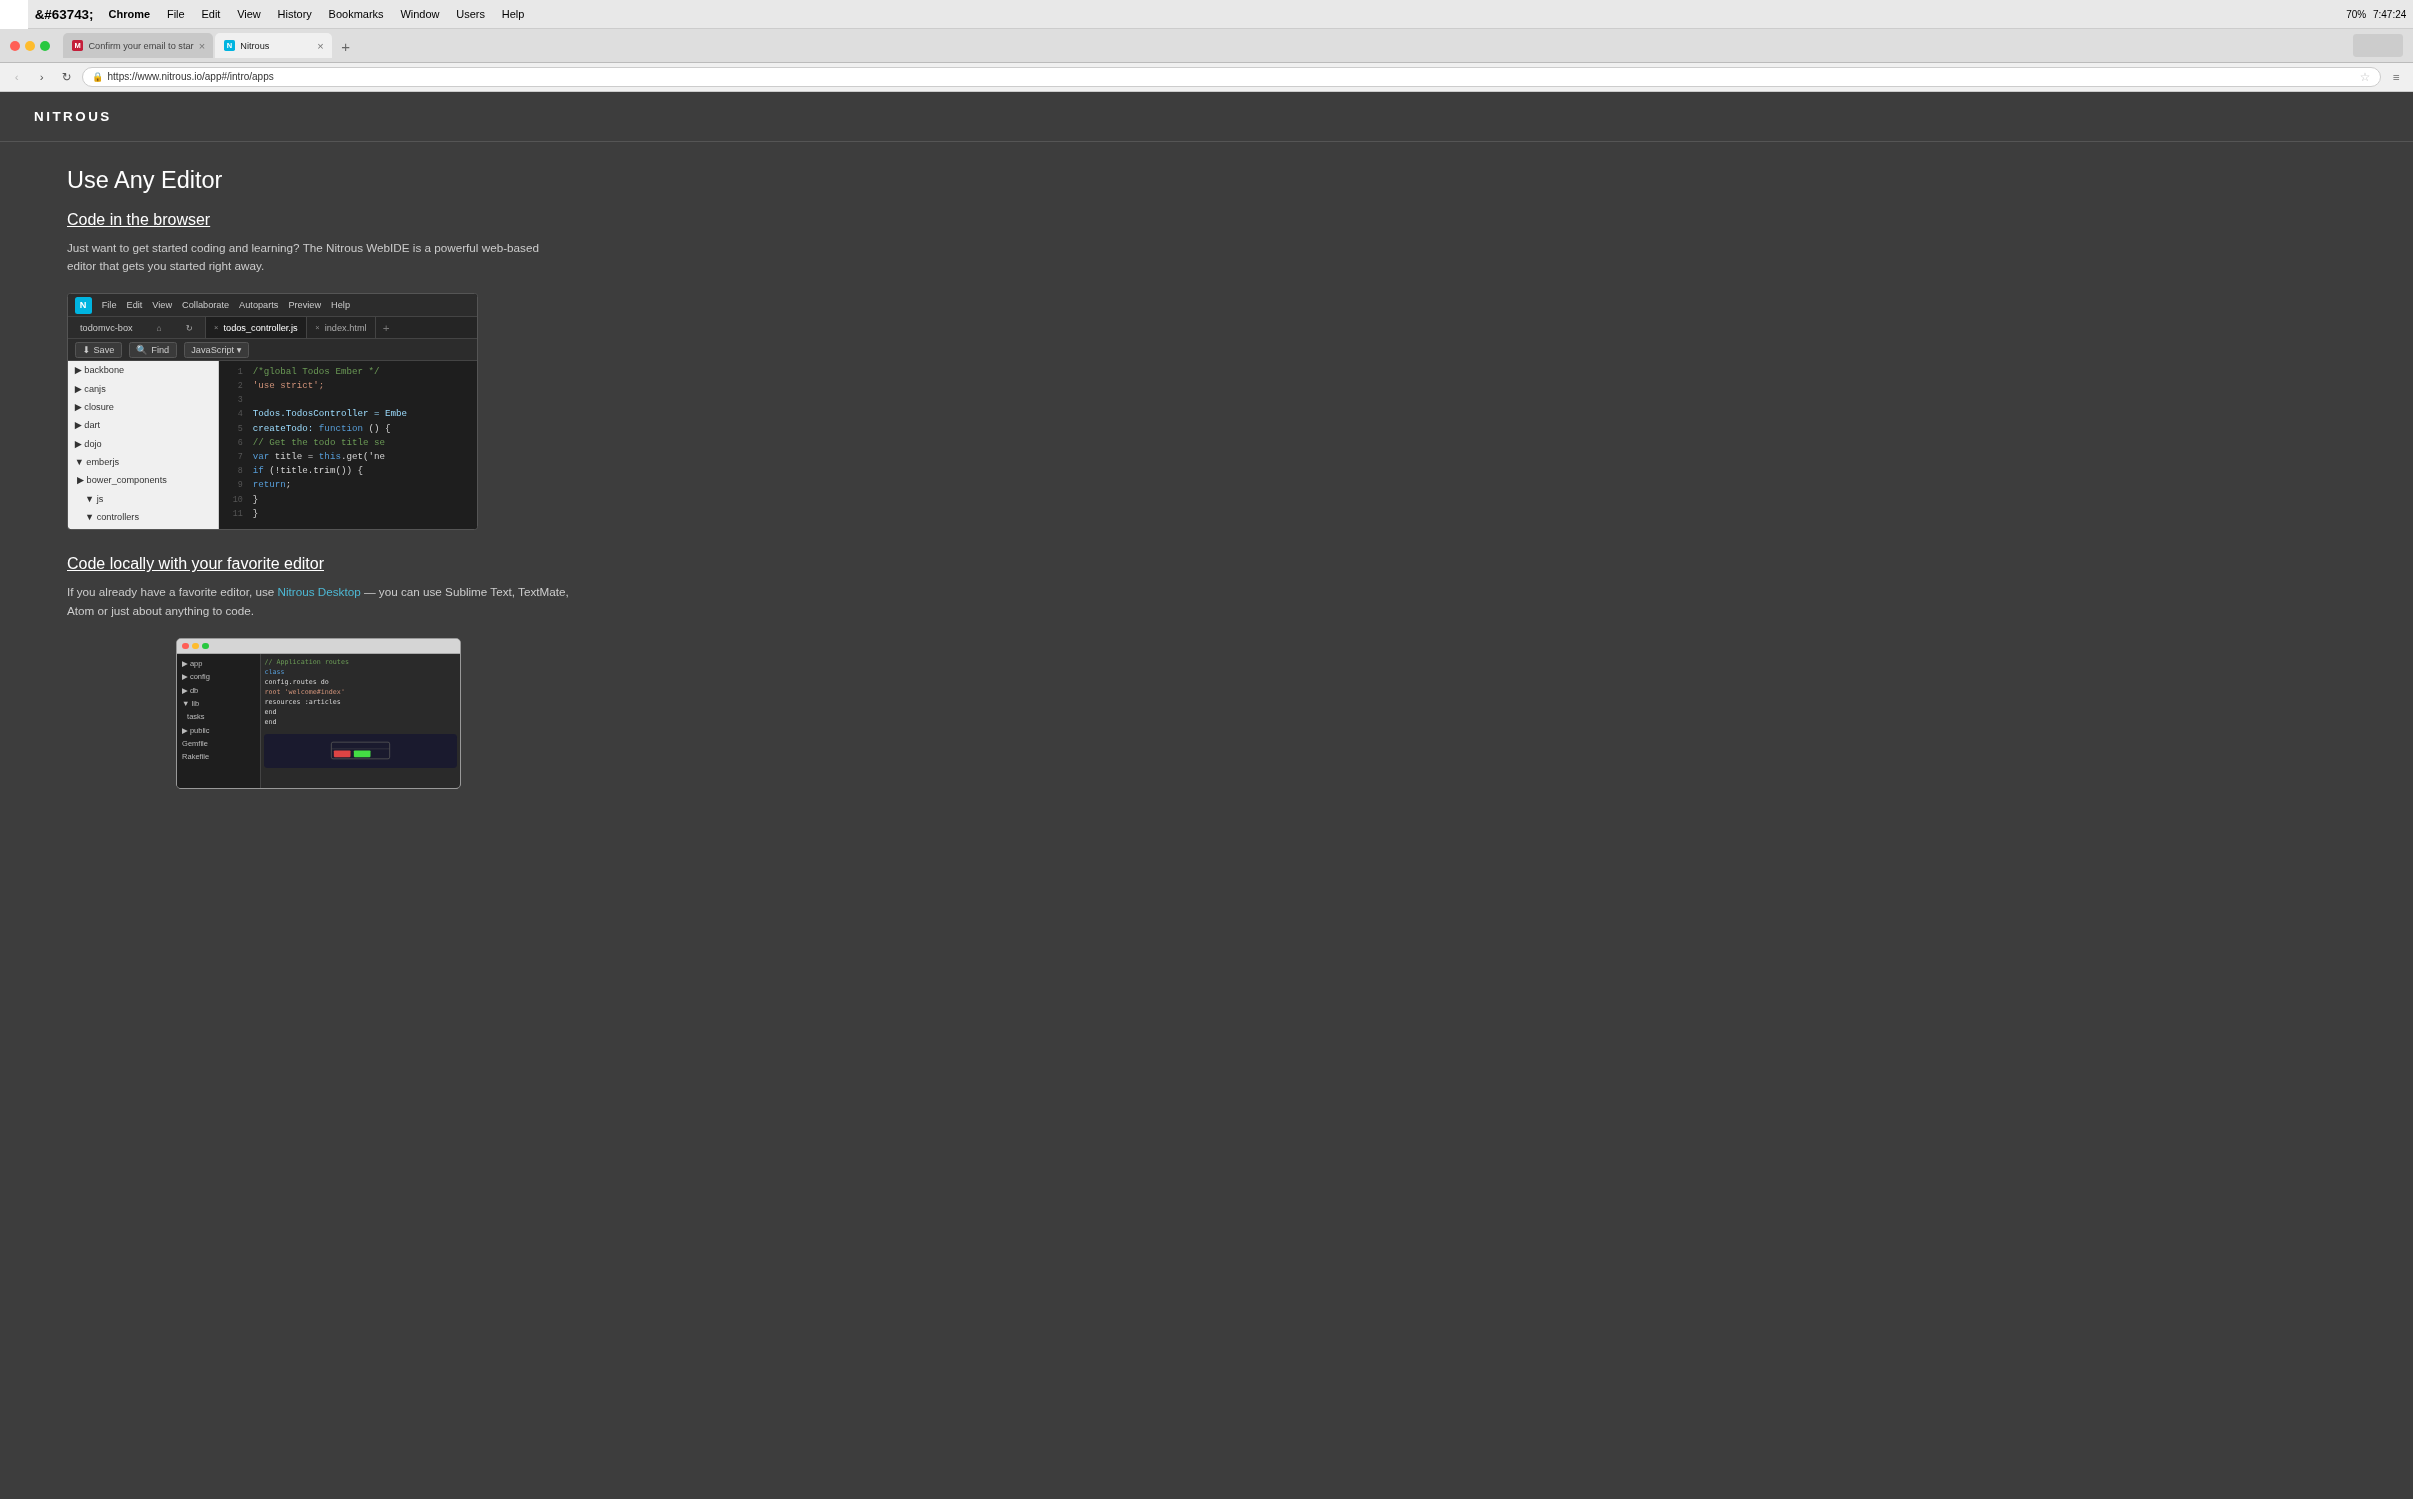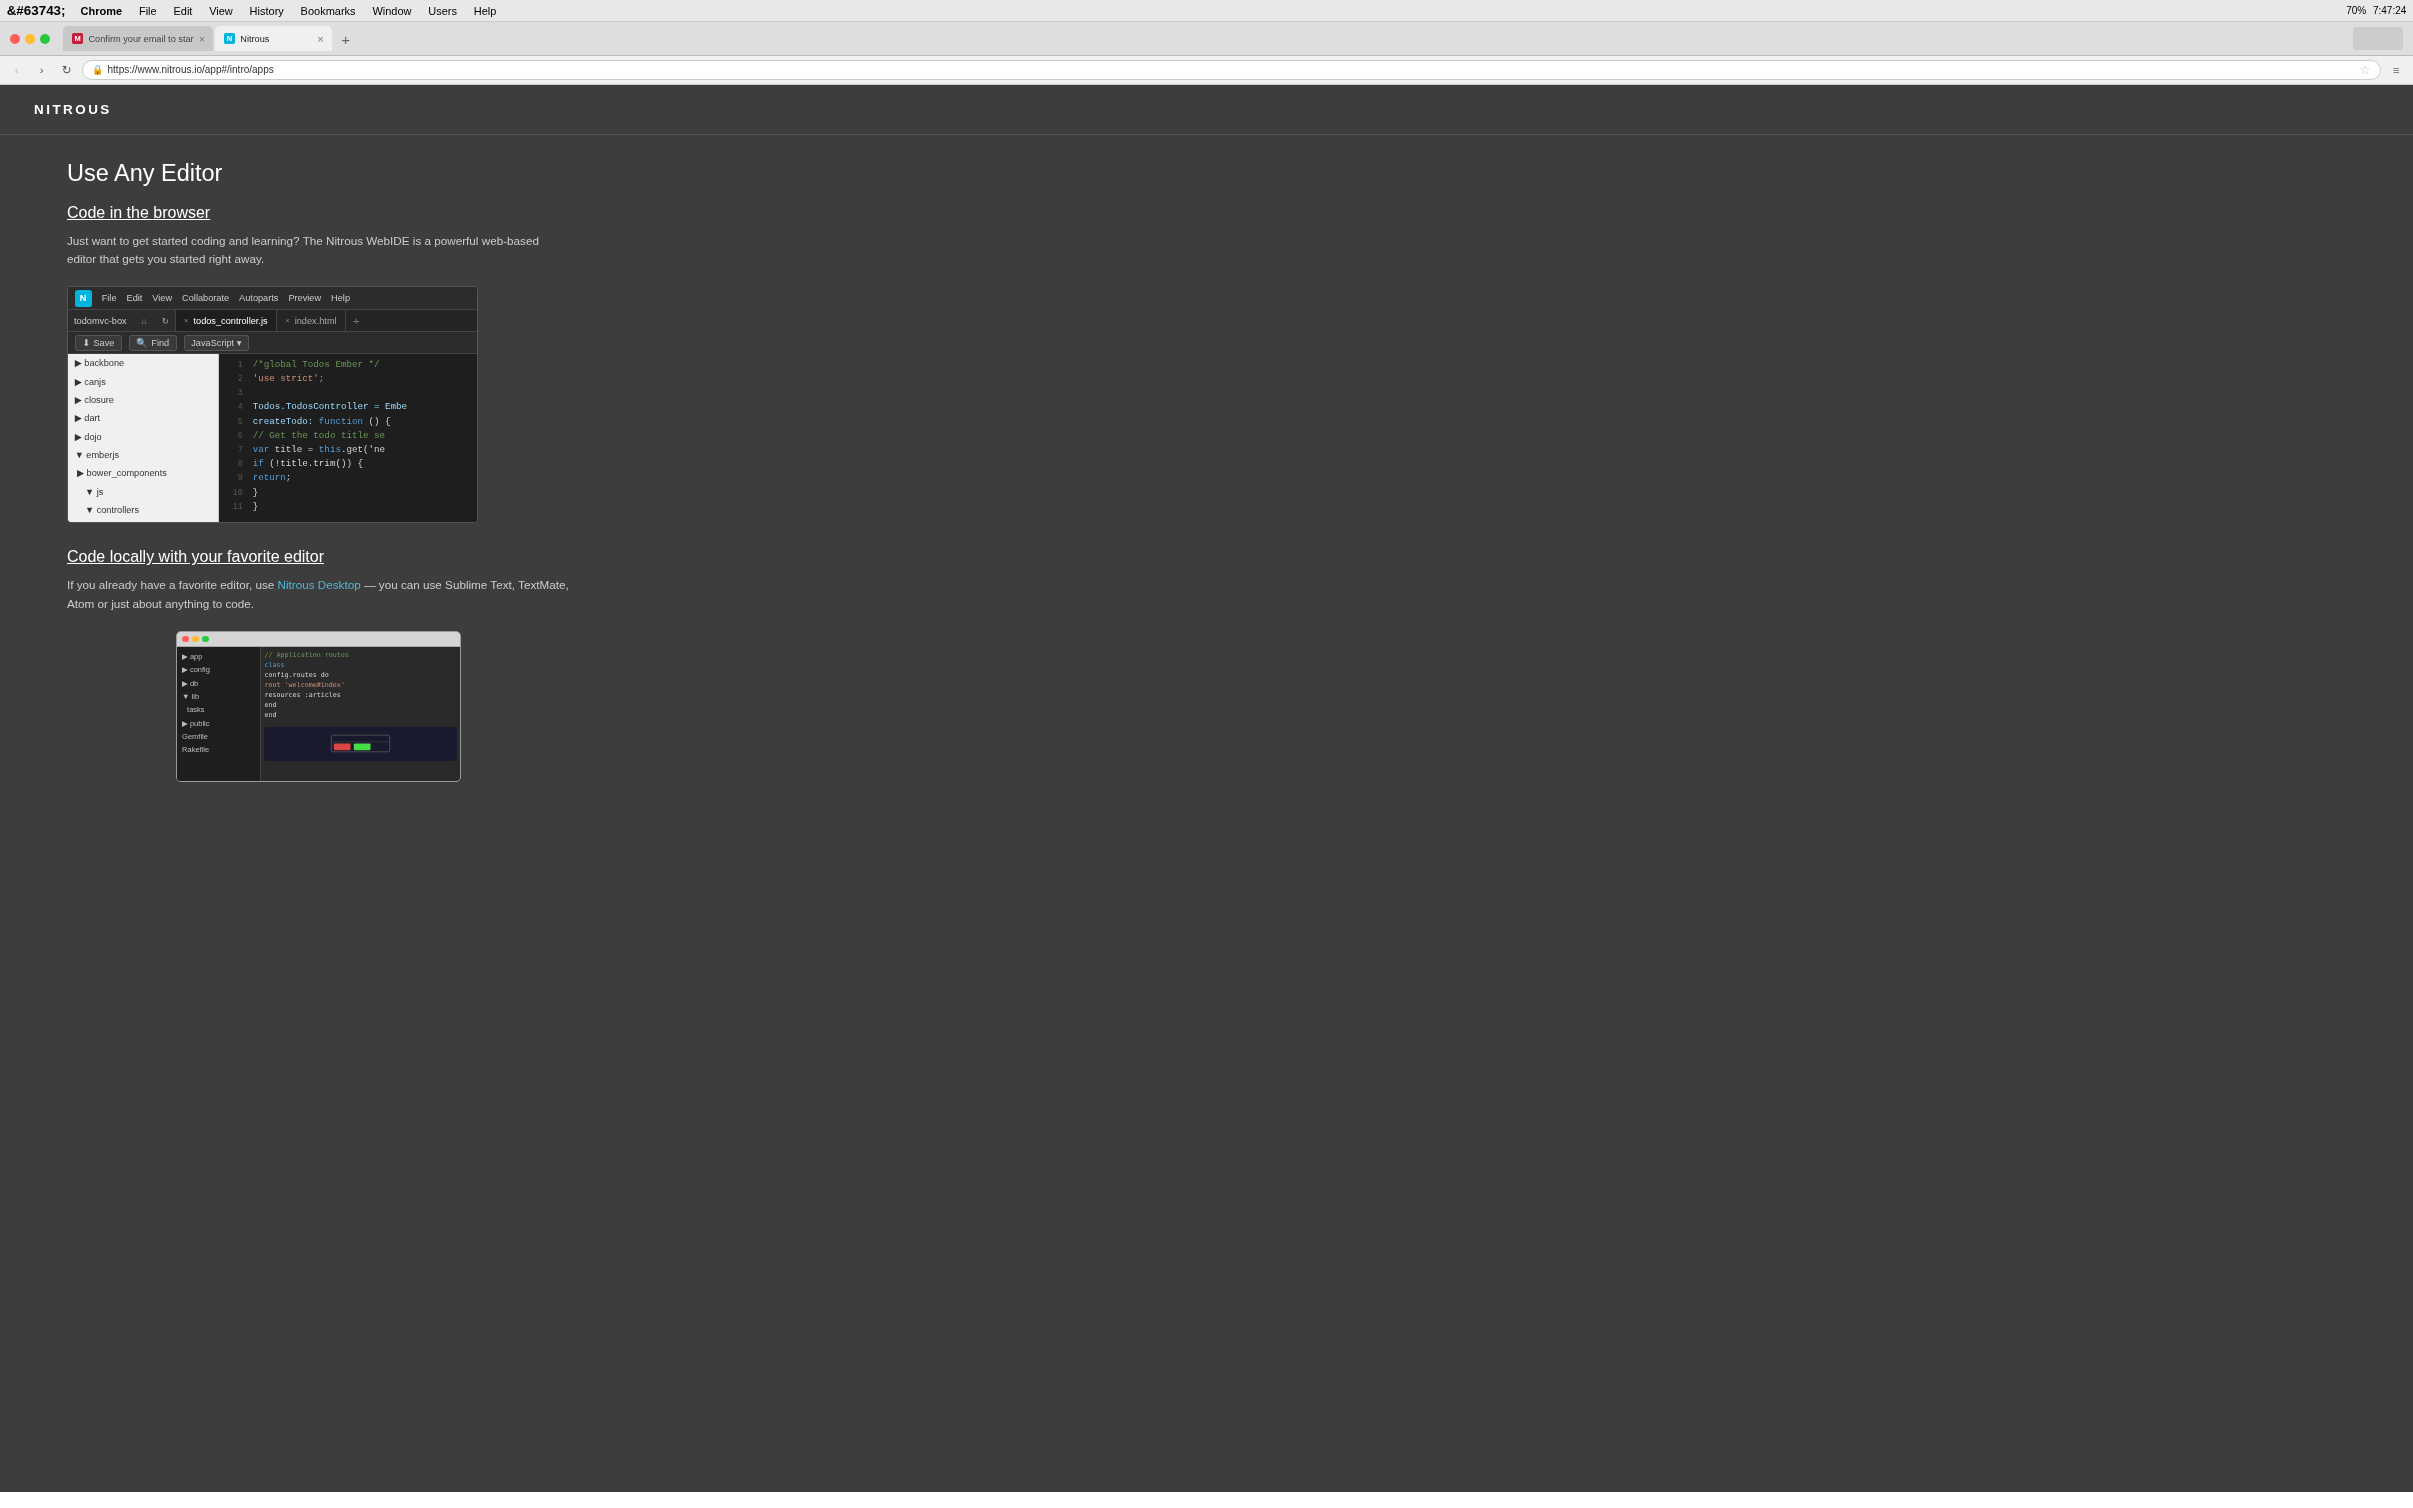--- a/index.html
+++ b/index.html
@@ -1,27 +1,28 @@
 <!DOCTYPE html>
 <html style="font-size:13.4px"><head>
   <meta charset="utf-8">
   <style>
     * { margin: 0; padding: 0; box-sizing: border-box; }
     body { font-family: -apple-system, BlinkMacSystemFont, 'Helvetica Neue', Arial, sans-serif; background: #fff; font-size: 11px; }
 
     
     .menubar {
       background: #e8e8e8;
-      height: 22px;
+      height: 29px;
       display: flex;
       align-items: center;
       padding: 0 6.7px;
       font-size: 11px;
       border-bottom: 0.8px solid #ccc;
       user-select: none;
+      margin-left: 28px;
     }
     .menubar-apple {
       font-size: 13.4px;
       margin-right: 8.4px;
       font-weight: bold;
     }
     .menubar-items {
       display: flex;
       gap: 3.4px;
     }
@@ -244,27 +245,27 @@
 
     .ide-tabbar {
       background: #252525;
       display: flex;
       align-items: center;
       height: 22px;
       border-bottom: 0.8px solid #444;
     }
     .ide-tab-left {
       background: #2c2c2c;
-      padding: 0 6px;
+      padding: 0 12px;
       height: 100%;
       display: flex;
       align-items: center;
       color: #ccc;
       font-size: 9.2px;
-      gap: 15px;
+      gap: 24px;
       border-right: 0.8px solid #444;
       min-width: 101px;
     }
     .ide-tab-icon { color: #aaa; font-size: 8.4px; }
     .ide-file-tab {
       display: flex;
       align-items: center;
       height: 100%;
       padding: 0 8.4px;
       font-size: 9.2px;

